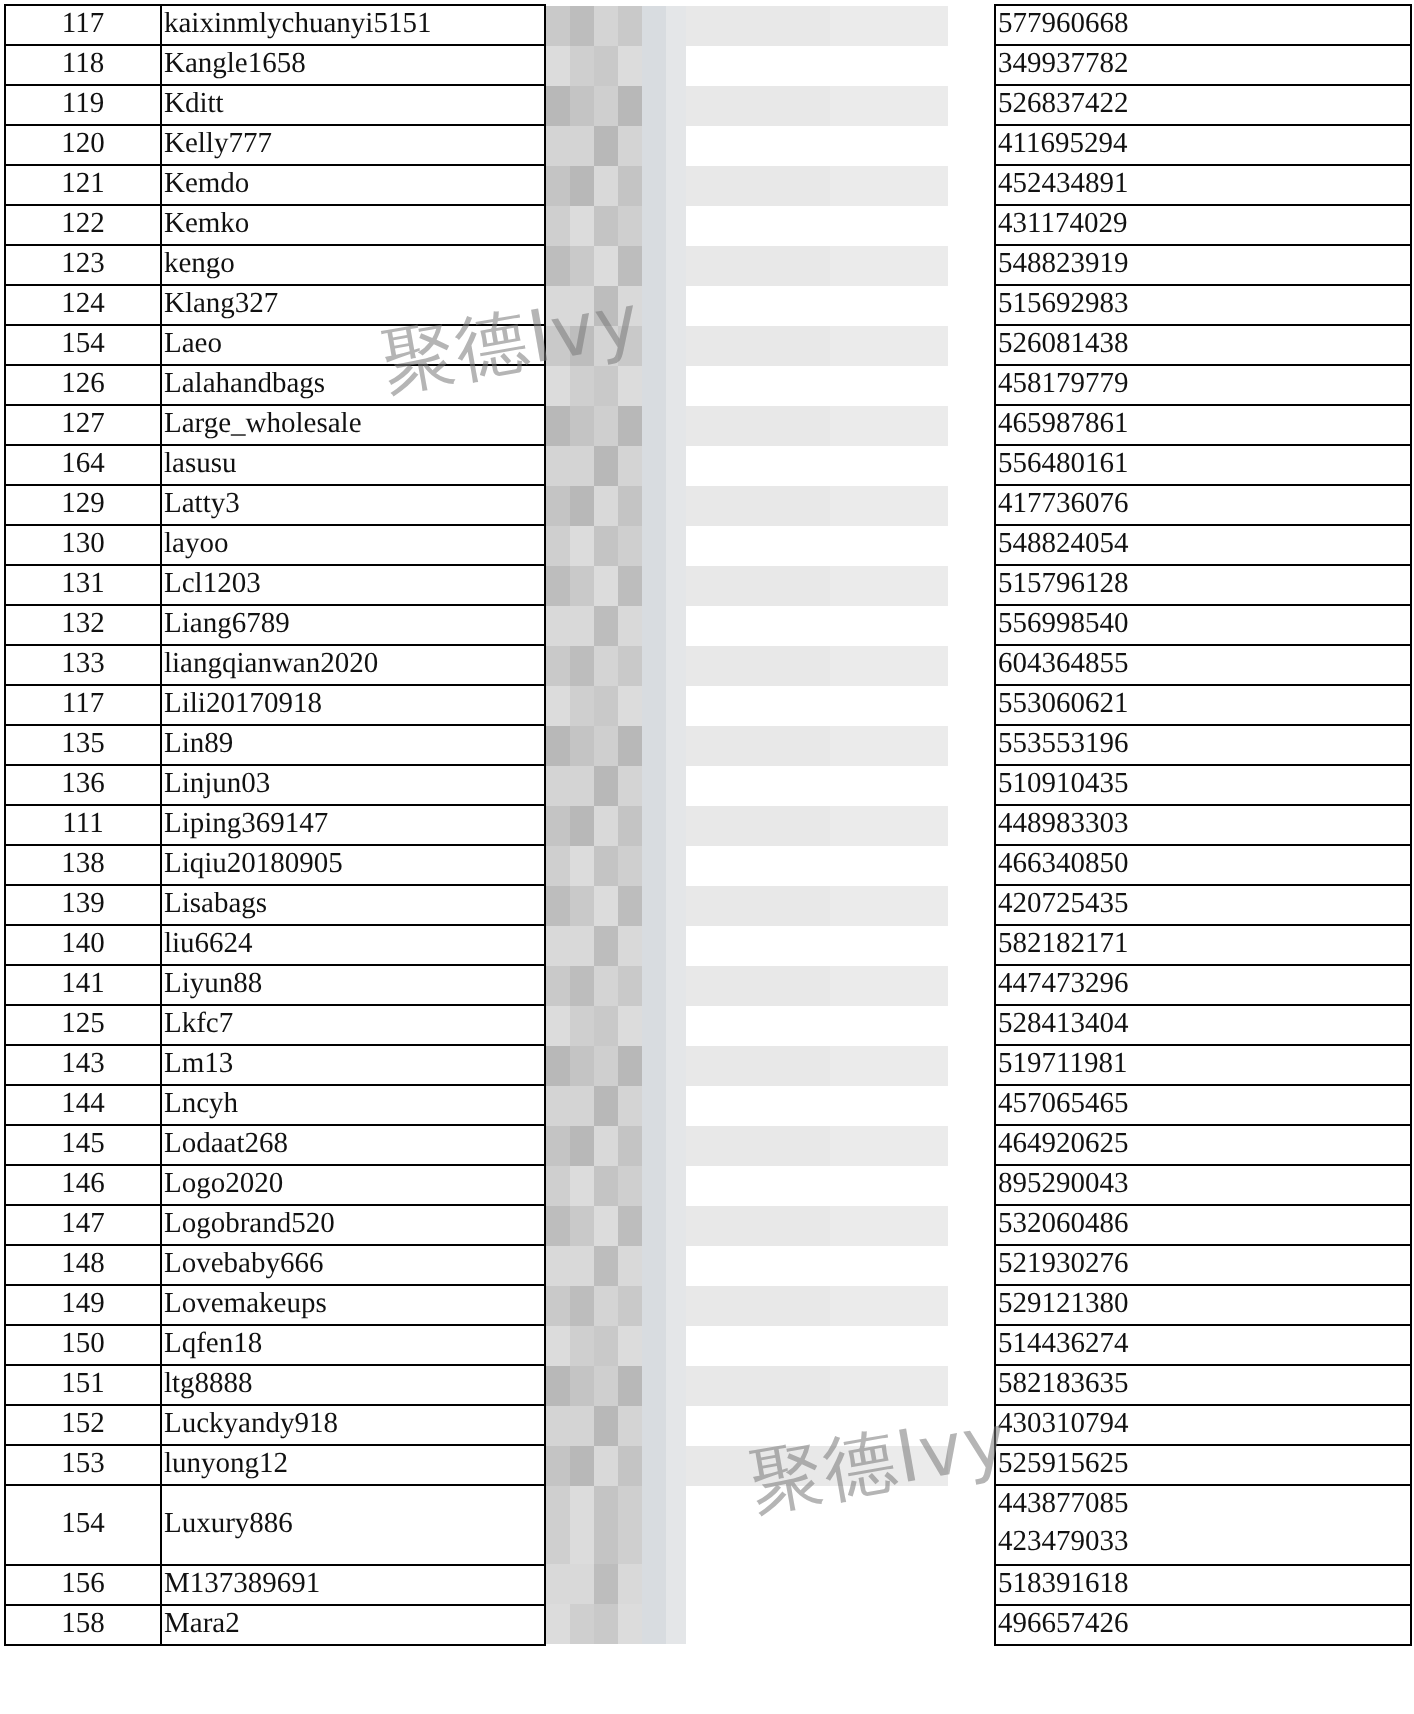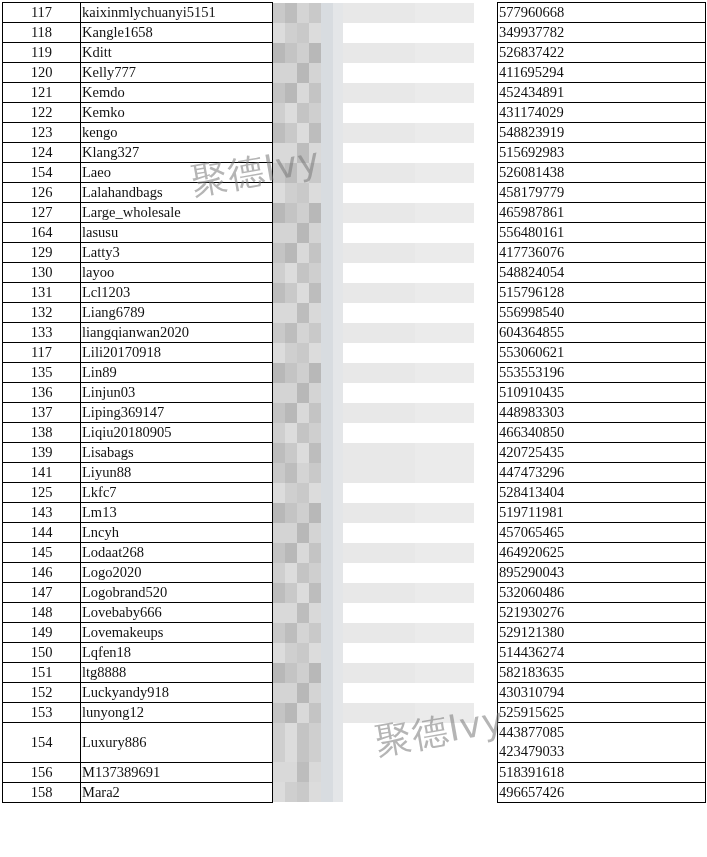--- a/index.html
+++ b/index.html
@@ -305,21 +305,21 @@
             <div class="blur-a" style="background: linear-gradient(90deg, rgb(212, 212, 212) 0px, rgb(212, 212, 212) 12px, rgb(212, 212, 212) 12px, rgb(212, 212, 212) 24px, rgb(184, 184, 184) 24px, rgb(184, 184, 184) 36px, rgb(212, 212, 212) 36px, rgb(212, 212, 212) 48px, rgb(216, 220, 224) 48px, rgb(216, 220, 224) 60px, rgb(228, 230, 232) 60px, rgb(228, 230, 232) 70px);"></div>
             <div class="blur-b" style="background: rgb(255, 255, 255);"></div>
             <div class="blur-c" style="background: rgb(255, 255, 255);"></div>
           </div>
         </td>
         <td class="c-num">
           <span class="num-line">510910435</span>
         </td>
       </tr>
       <tr>
-        <td class="c-idx">137</td>
+        <td class="c-idx">111</td>
         <td class="c-name">Liping369147</td>
         <td class="c-blur">
           <div class="blur-wrap">
             <div class="blur-a" style="background: linear-gradient(90deg, rgb(196, 196, 196) 0px, rgb(196, 196, 196) 12px, rgb(184, 184, 184) 12px, rgb(184, 184, 184) 24px, rgb(217, 217, 217) 24px, rgb(217, 217, 217) 36px, rgb(196, 196, 196) 36px, rgb(196, 196, 196) 48px, rgb(216, 220, 224) 48px, rgb(216, 220, 224) 60px, rgb(228, 230, 232) 60px, rgb(228, 230, 232) 70px);"></div>
             <div class="blur-b" style="background: rgb(232, 232, 232);"></div>
             <div class="blur-c" style="background: linear-gradient(90deg, rgb(235, 235, 235) 0px, rgb(235, 235, 235) 72%, rgb(255, 255, 255) 72%);"></div>
           </div>
         </td>
         <td class="c-num">
           <span class="num-line">448983303</span>
@@ -344,20 +344,34 @@
         <td class="c-name">Lisabags</td>
         <td class="c-blur">
           <div class="blur-wrap">
             <div class="blur-a" style="background: linear-gradient(90deg, rgb(189, 189, 189) 0px, rgb(189, 189, 189) 12px, rgb(201, 201, 201) 12px, rgb(201, 201, 201) 24px, rgb(220, 220, 220) 24px, rgb(220, 220, 220) 36px, rgb(189, 189, 189) 36px, rgb(189, 189, 189) 48px, rgb(216, 220, 224) 48px, rgb(216, 220, 224) 60px, rgb(228, 230, 232) 60px, rgb(228, 230, 232) 70px);"></div>
             <div class="blur-b" style="background: rgb(232, 232, 232);"></div>
             <div class="blur-c" style="background: linear-gradient(90deg, rgb(235, 235, 235) 0px, rgb(235, 235, 235) 72%, rgb(255, 255, 255) 72%);"></div>
           </div>
         </td>
         <td class="c-num">
           <span class="num-line">420725435</span>
+        </td>
+      </tr>
+      <tr>
+        <td class="c-idx">140</td>
+        <td class="c-name">liu6624</td>
+        <td class="c-blur">
+          <div class="blur-wrap">
+            <div class="blur-a" style="background: linear-gradient(90deg, rgb(217, 217, 217) 0px, rgb(217, 217, 217) 12px, rgb(217, 217, 217) 12px, rgb(217, 217, 217) 24px, rgb(189, 189, 189) 24px, rgb(189, 189, 189) 36px, rgb(217, 217, 217) 36px, rgb(217, 217, 217) 48px, rgb(216, 220, 224) 48px, rgb(216, 220, 224) 60px, rgb(228, 230, 232) 60px, rgb(228, 230, 232) 70px);"></div>
+            <div class="blur-b" style="background: rgb(255, 255, 255);"></div>
+            <div class="blur-c" style="background: rgb(255, 255, 255);"></div>
+          </div>
+        </td>
+        <td class="c-num">
+          <span class="num-line">582182171</span>
         </td>
       </tr>
       <tr>
         <td class="c-idx">141</td>
         <td class="c-name">Liyun88</td>
         <td class="c-blur">
           <div class="blur-wrap">
             <div class="blur-a" style="background: linear-gradient(90deg, rgb(201, 201, 201) 0px, rgb(201, 201, 201) 12px, rgb(189, 189, 189) 12px, rgb(189, 189, 189) 24px, rgb(212, 212, 212) 24px, rgb(212, 212, 212) 36px, rgb(201, 201, 201) 36px, rgb(201, 201, 201) 48px, rgb(216, 220, 224) 48px, rgb(216, 220, 224) 60px, rgb(228, 230, 232) 60px, rgb(228, 230, 232) 70px);"></div>
             <div class="blur-b" style="background: rgb(232, 232, 232);"></div>
             <div class="blur-c" style="background: linear-gradient(90deg, rgb(235, 235, 235) 0px, rgb(235, 235, 235) 72%, rgb(255, 255, 255) 72%);"></div>

